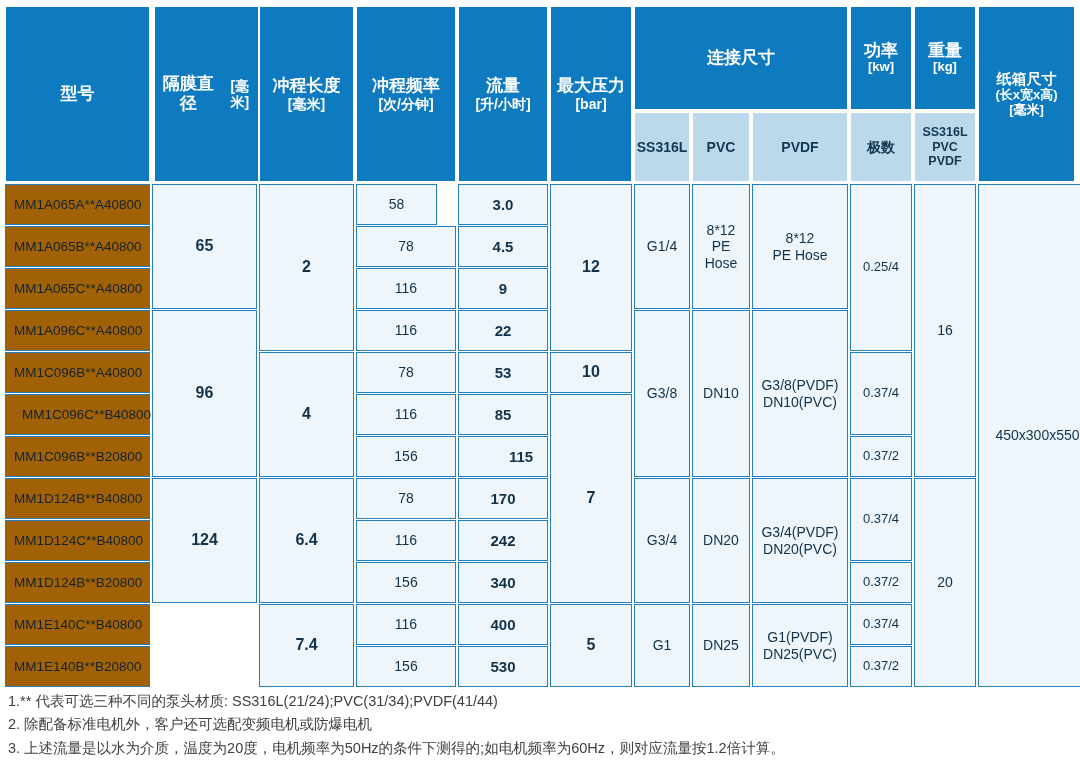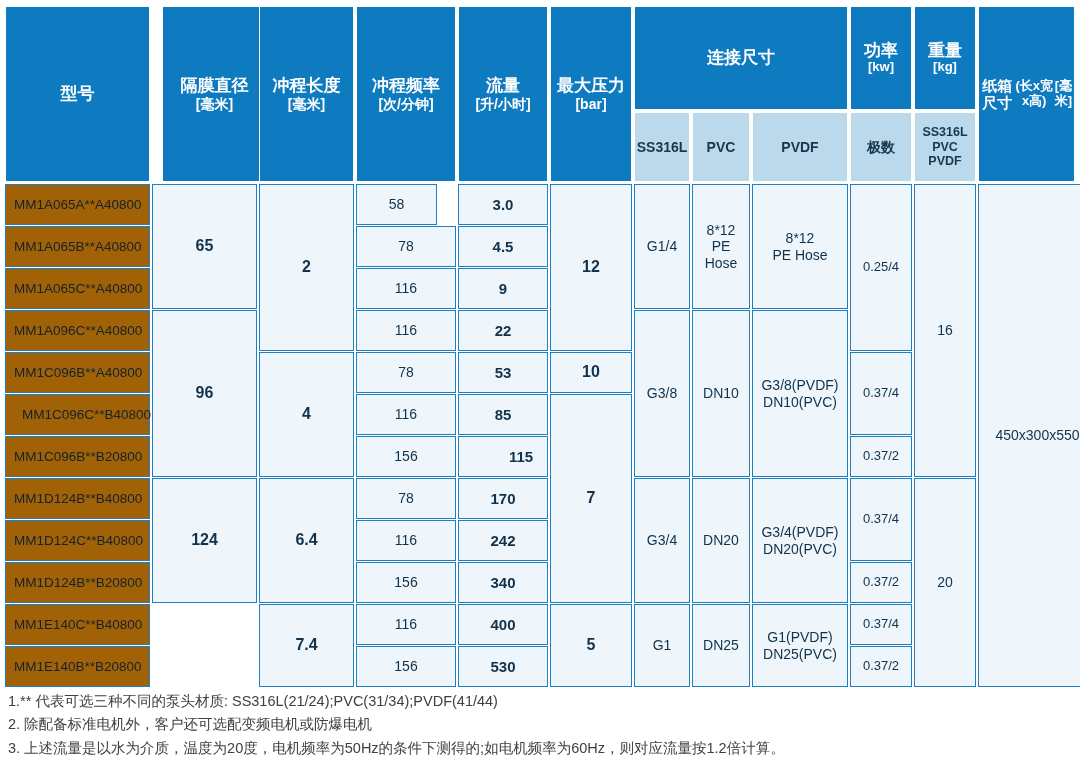--- a/index.html
+++ b/index.html
@@ -70,21 +70,21 @@
 </style>
 </head>
 <body>
 
 <div class="sheet">
 
   <div class="cell hdr" style="left:5px;top:6px;width:145px;height:176px;">
     <span>型号</span>
   </div>
 
-  <div class="cell hdr" style="left:162px;top:6px;width:105px;height:176px;flex-direction:column;">
+  <div class="cell hdr" style="left:154px;top:6px;width:105px;height:176px;flex-direction:row;">
     <span>隔膜直径</span>
     <span class="small">[毫米]</span>
   </div>
 
   <div class="cell hdr" style="left:259px;top:6px;width:95px;height:176px;flex-direction:column;">
     <span>冲程长度</span>
     <span class="small">[毫米]</span>
   </div>
 
   <div class="cell hdr" style="left:356px;top:6px;width:100px;height:176px;flex-direction:column;">
@@ -126,21 +126,21 @@
   <div class="cell hdr" style="left:914px;top:6px;width:62px;height:104px;flex-direction:column;">
     <span>重量</span>
     <span class="tiny">[kg]</span>
   </div>
   <div class="cell hdr sub" style="left:914px;top:112px;width:62px;height:70px;flex-direction:column;font-size:12.5px;">
     <span>SS316L</span>
     <span>PVC</span>
     <span>PVDF</span>
   </div>
 
-  <div class="cell hdr" style="left:978px;top:6px;width:97px;height:176px;font-size:15px;">
+  <div class="cell hdr" style="left:978px;top:6px;width:97px;height:176px;flex-direction:column;font-size:15px;">
     <span>纸箱尺寸</span>
     <span class="tiny">(长x宽x高)</span>
     <span class="tiny">[毫米]</span>
   </div>
 
   <div class="cell model" style="left:5px;top:184px;width:145px;height:41px;">
       <span>MM1A065A**A40800</span>
     </div>
   <div class="cell model" style="left:5px;top:226px;width:145px;height:41px;">
       <span>MM1A065B**A40800</span>

